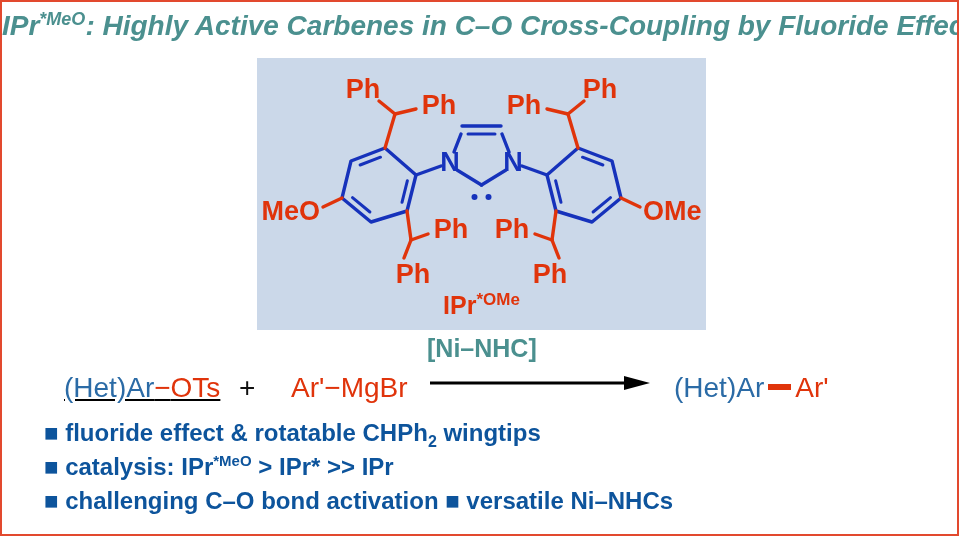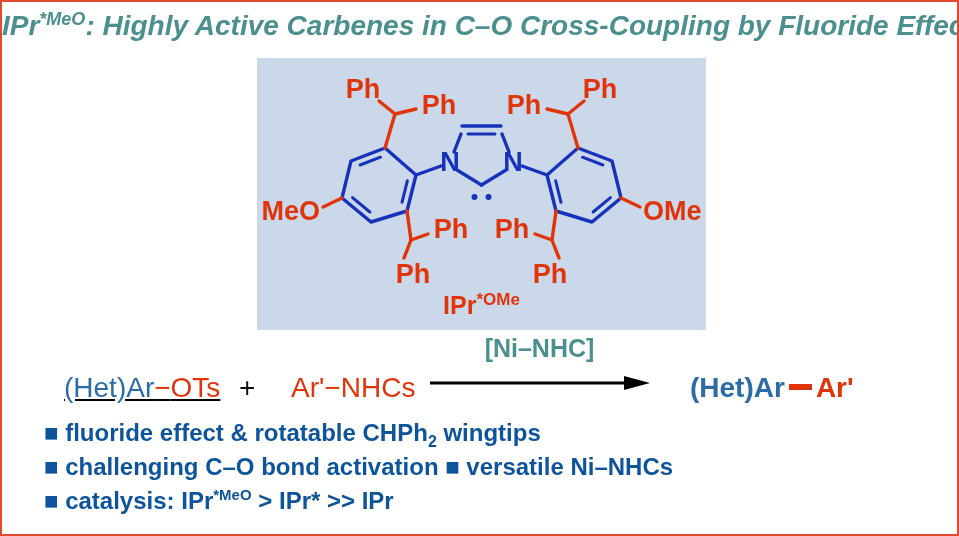--- a/index.html
+++ b/index.html
@@ -20,21 +20,21 @@
   .panel svg { display:block; }
   svg text { font-family:"Liberation Sans", sans-serif; font-weight:bold; }
   .atom-red  { font-size:27px; fill:#e0340b; }
   .atom-blue { font-size:27px; fill:#1632bb; }
   .mol-label { font-size:25px; fill:#e0340b; font-weight:bold; }
   .rx { position:absolute; font-size:28px; white-space:nowrap; font-weight:normal; }
   .c-arylblue { color:#2b6ba6; }
   .c-red { color:#e0340b; }
   .c-black { color:#101010; }
   .catalyst {
-    position:absolute; left:425px; top:332px; width:225px; text-align:center;
+    position:absolute; left:425px; top:332px; width:225px; 
     font-size:25px; font-weight:bold; color:#4b908f; white-space:nowrap;
   }
   .arrow { position:absolute; left:426px; top:372px; }
   .bond-dash {
     display:inline-block; width:23px; height:6px; background:#e0340b;
     vertical-align:7px; margin:0 4px;
   }
   .bullets {
     position:absolute; top:414px; left:42px; right:0; text-align:left;
     color:#0d549c; font-weight:bold; font-size:24px; line-height:34px; white-space:nowrap;
@@ -123,30 +123,30 @@
       <text class="atom-red" x="386" y="153" text-anchor="start" dominant-baseline="central">OMe</text>
 
       <text class="mol-label" x="224.5" y="256" text-anchor="middle"><tspan>IPr</tspan><tspan dy="-9" font-size="17">*OMe</tspan></text>
     </svg>
   </div>
 
   <div class="rx" style="left:62px; top:370px;text-decoration:underline;"><span class="c-arylblue">(Het)Ar</span><span class="c-red">−</span><span class="c-red">OTs</span></div>
 
   <div class="rx c-black" style="left:237px; top:370px;">+</div>
 
-  <div class="rx c-red" style="left:289px; top:370px;"><span>Ar'</span><span>−</span><span>NHCs</span></div>
+  <div class="rx c-red" style="left:289px; top:370px;"><span>Ar'</span><span>−</span><span>MgBr</span></div>
 
   <div class="catalyst">[Ni–NHC]</div>
 
   <svg class="arrow" width="224" height="18" viewBox="0 0 224 18">
     <line x1="2" y1="9" x2="198" y2="9" stroke="#000000" stroke-width="3.2"></line>
     <polygon points="196,2 222,9 196,16" fill="#000000"></polygon>
   </svg>
 
-  <div class="rx" style="left:688px; top:370px;font-weight:bold;"><span class="c-arylblue">(Het)Ar</span><span class="bond-dash"></span><span class="c-red">Ar'</span></div>
+  <div class="rx" style="left:672px; top:370px;"><span class="c-arylblue">(Het)Ar</span><span class="bond-dash"></span><span class="c-red">Ar'</span></div>
 
   <div class="bullets">
     <div><span>■ fluoride effect &amp; rotatable CHPh</span><sub>2</sub><span> wingtips</span></div>
+    <div><span>■ catalysis: IPr</span><sup>*MeO</sup><span> &gt; IPr* &gt;&gt; IPr</span></div>
     <div>■ challenging C–O bond activation ■ versatile Ni–NHCs</div>
-    <div><span>■ catalysis: IPr</span><sup>*MeO</sup><span> &gt; IPr* &gt;&gt; IPr</span></div>
   </div>
 
 </div>
 
 </body></html>

